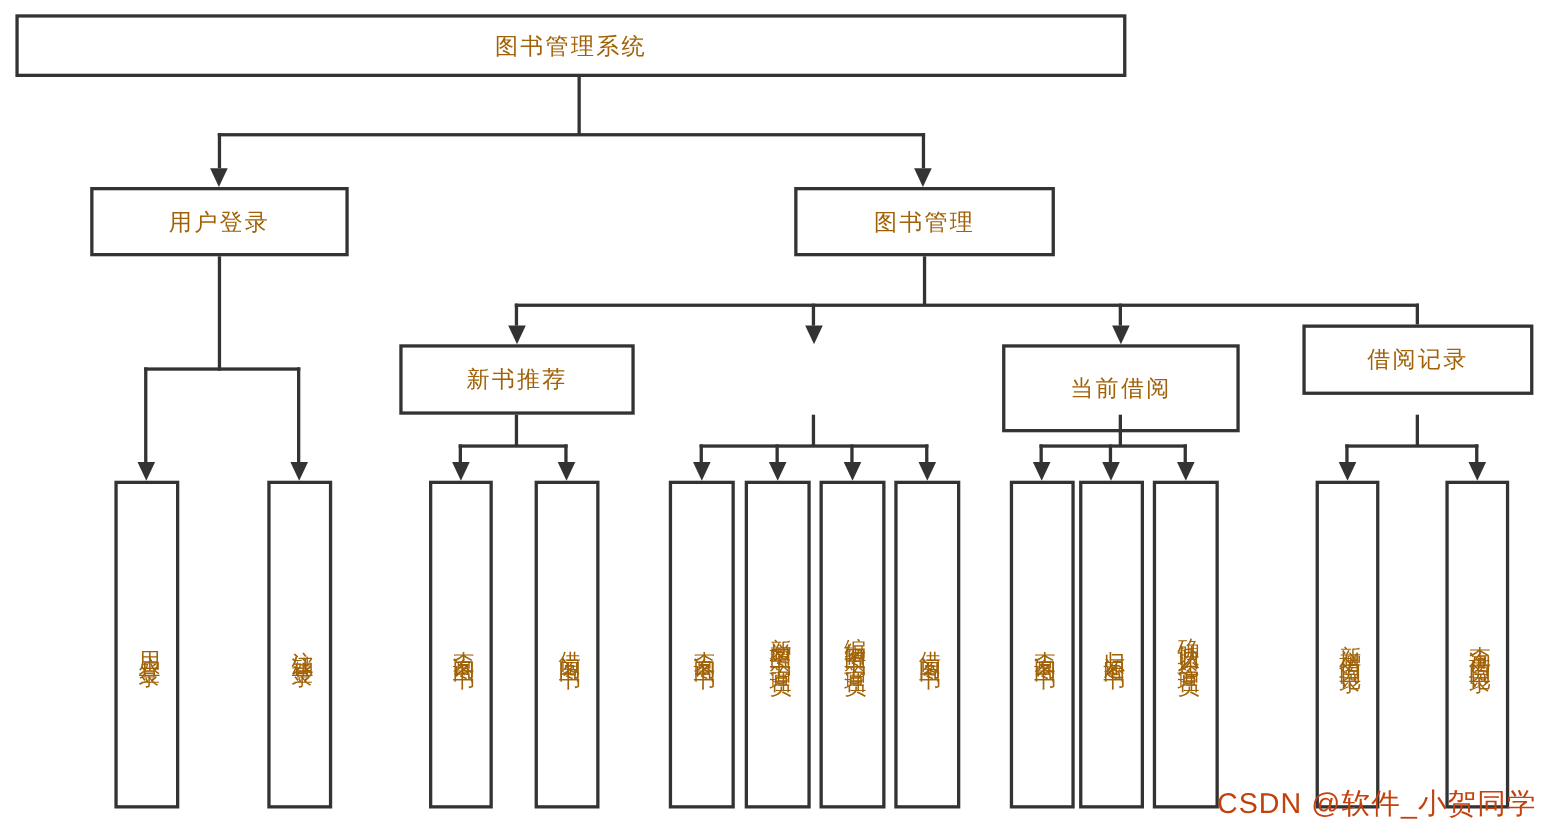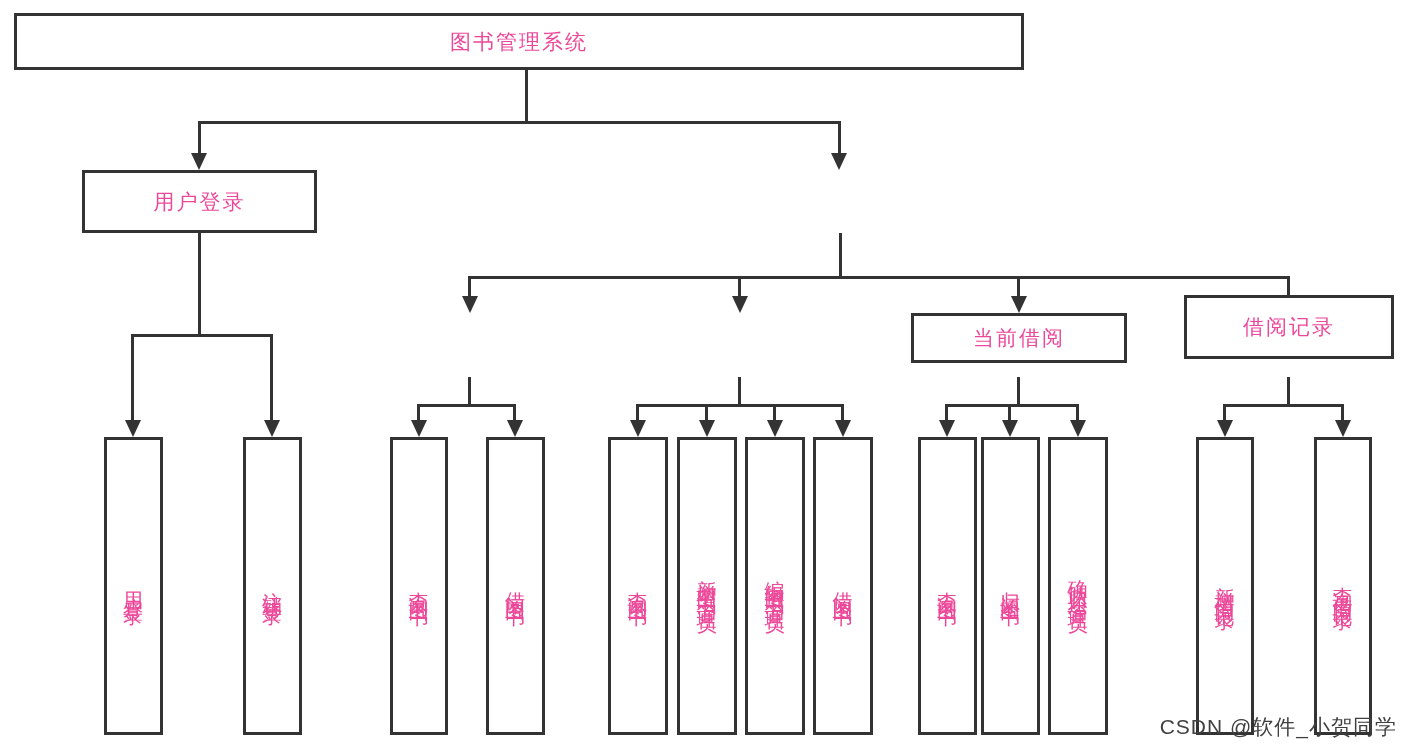--- a/index.html
+++ b/index.html
@@ -12,23 +12,24 @@
   }
   .box{
     position:absolute;
     box-sizing:border-box;
     border:3px solid #333333;
     background:#ffffff;
     display:flex;
     align-items:center;
     justify-content:center;
     font-size:21px;
-    color:#ec4899;
+    color:#a16207;
     letter-spacing:2px;
     text-align:center;
+    font-family:Liberation Mono, monospace;
   }
   .vbox{
     writing-mode:vertical-rl;
     text-orientation:mixed;
     font-size:20px;
     letter-spacing:5px;
     padding:8px 0;
     line-height:1;
   }
   .line{position:absolute;background:#333333;}
@@ -37,62 +38,64 @@
   .arrow{
     position:absolute;
     width:0;height:0;
     border-left:8px solid transparent;
     border-right:8px solid transparent;
     border-top:17px solid #333333;
   }
   .watermark{
     position:absolute;
     top:713px;right:8px;
-    color:#404040;
-    font-size:21px;
+    color:#c2410c;
+    font-size:26px;
     letter-spacing:1px;
     z-index:5;
     white-space:nowrap;
   }
 </style>
 </head>
 <body>
 
 <div class="stage">
 
   <div class="box" style="left:14px;top:13px;width:1010px;height:57px">图书管理系统</div>
 
   <div class="line v" style="left:525px;top:70px;height:53px"></div>
   <div class="line h" style="left:198px;top:121px;width:643px"></div>
   <div class="line v" style="left:198px;top:121px;height:32px"></div>
   <div class="arrow" style="left:191px;top:153px"></div>
   <div class="line v" style="left:838px;top:121px;height:32px"></div>
   <div class="arrow" style="left:831px;top:153px"></div>
 
   <div class="box" style="left:82px;top:170px;width:235px;height:63px">用户登录</div>
+  <div class="box" style="left:722px;top:170px;width:237px;height:63px">图书管理</div>
 
   <div class="line v" style="left:198px;top:233px;height:104px"></div>
   <div class="line h" style="left:131px;top:334px;width:142px"></div>
   <div class="line v" style="left:131px;top:334px;height:86px"></div>
   <div class="arrow" style="left:125px;top:420px"></div>
   <div class="line v" style="left:270px;top:334px;height:86px"></div>
   <div class="arrow" style="left:264px;top:420px"></div>
 
   <div class="line v" style="left:839px;top:233px;height:45px"></div>
   <div class="line h" style="left:468px;top:276px;width:822px"></div>
   <div class="line v" style="left:468px;top:276px;height:20px"></div>
   <div class="arrow" style="left:462px;top:296px"></div>
   <div class="line v" style="left:738px;top:276px;height:20px"></div>
   <div class="arrow" style="left:732px;top:296px"></div>
   <div class="line v" style="left:1017px;top:276px;height:20px"></div>
   <div class="arrow" style="left:1011px;top:296px"></div>
   <div class="line v" style="left:1287px;top:276px;height:20px"></div>
   <div class="arrow" style="left:1281px;top:296px"></div>
 
-  <div class="box" style="left:911px;top:313px;width:216px;height:50px">当前借阅</div>
+  <div class="box" style="left:363px;top:313px;width:214px;height:64px">新书推荐</div>
+  <div class="box" style="left:911px;top:313px;width:216px;height:80px">当前借阅</div>
   <div class="box" style="left:1184px;top:295px;width:210px;height:64px">借阅记录</div>
 
   <div class="line v" style="left:468px;top:377px;height:29px"></div>
   <div class="line h" style="left:417px;top:404px;width:99px"></div>
   <div class="line v" style="left:417px;top:404px;height:16px"></div>
   <div class="arrow" style="left:411px;top:420px"></div>
   <div class="line v" style="left:513px;top:404px;height:16px"></div>
   <div class="arrow" style="left:507px;top:420px"></div>
 
   <div class="line v" style="left:738px;top:377px;height:29px"></div>

